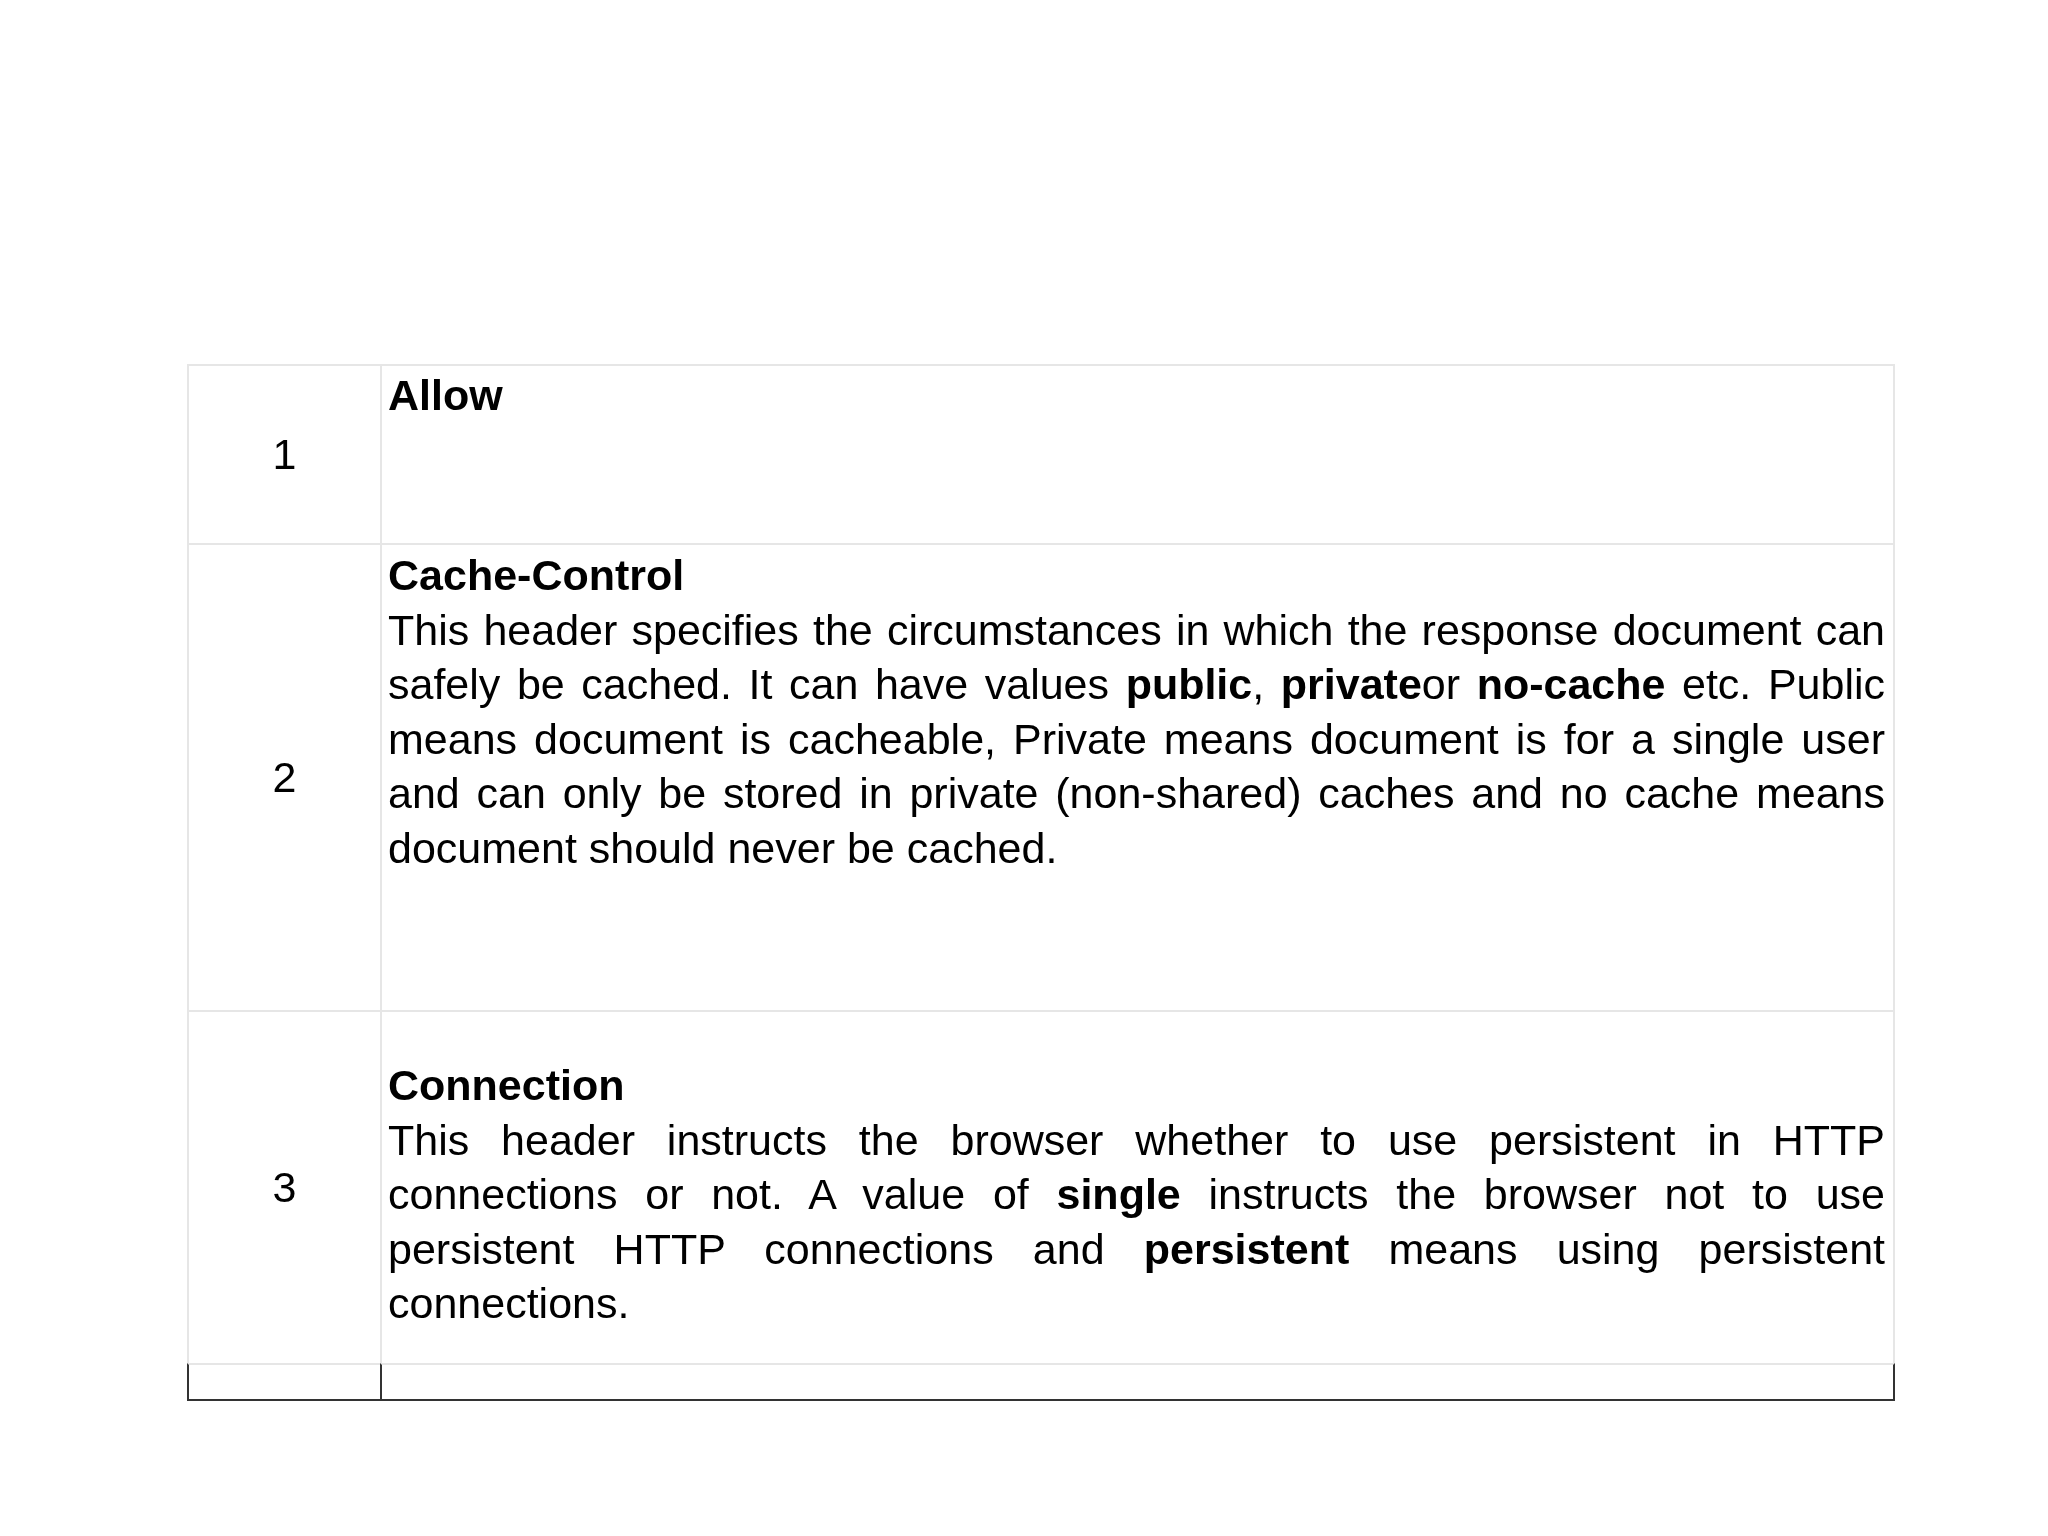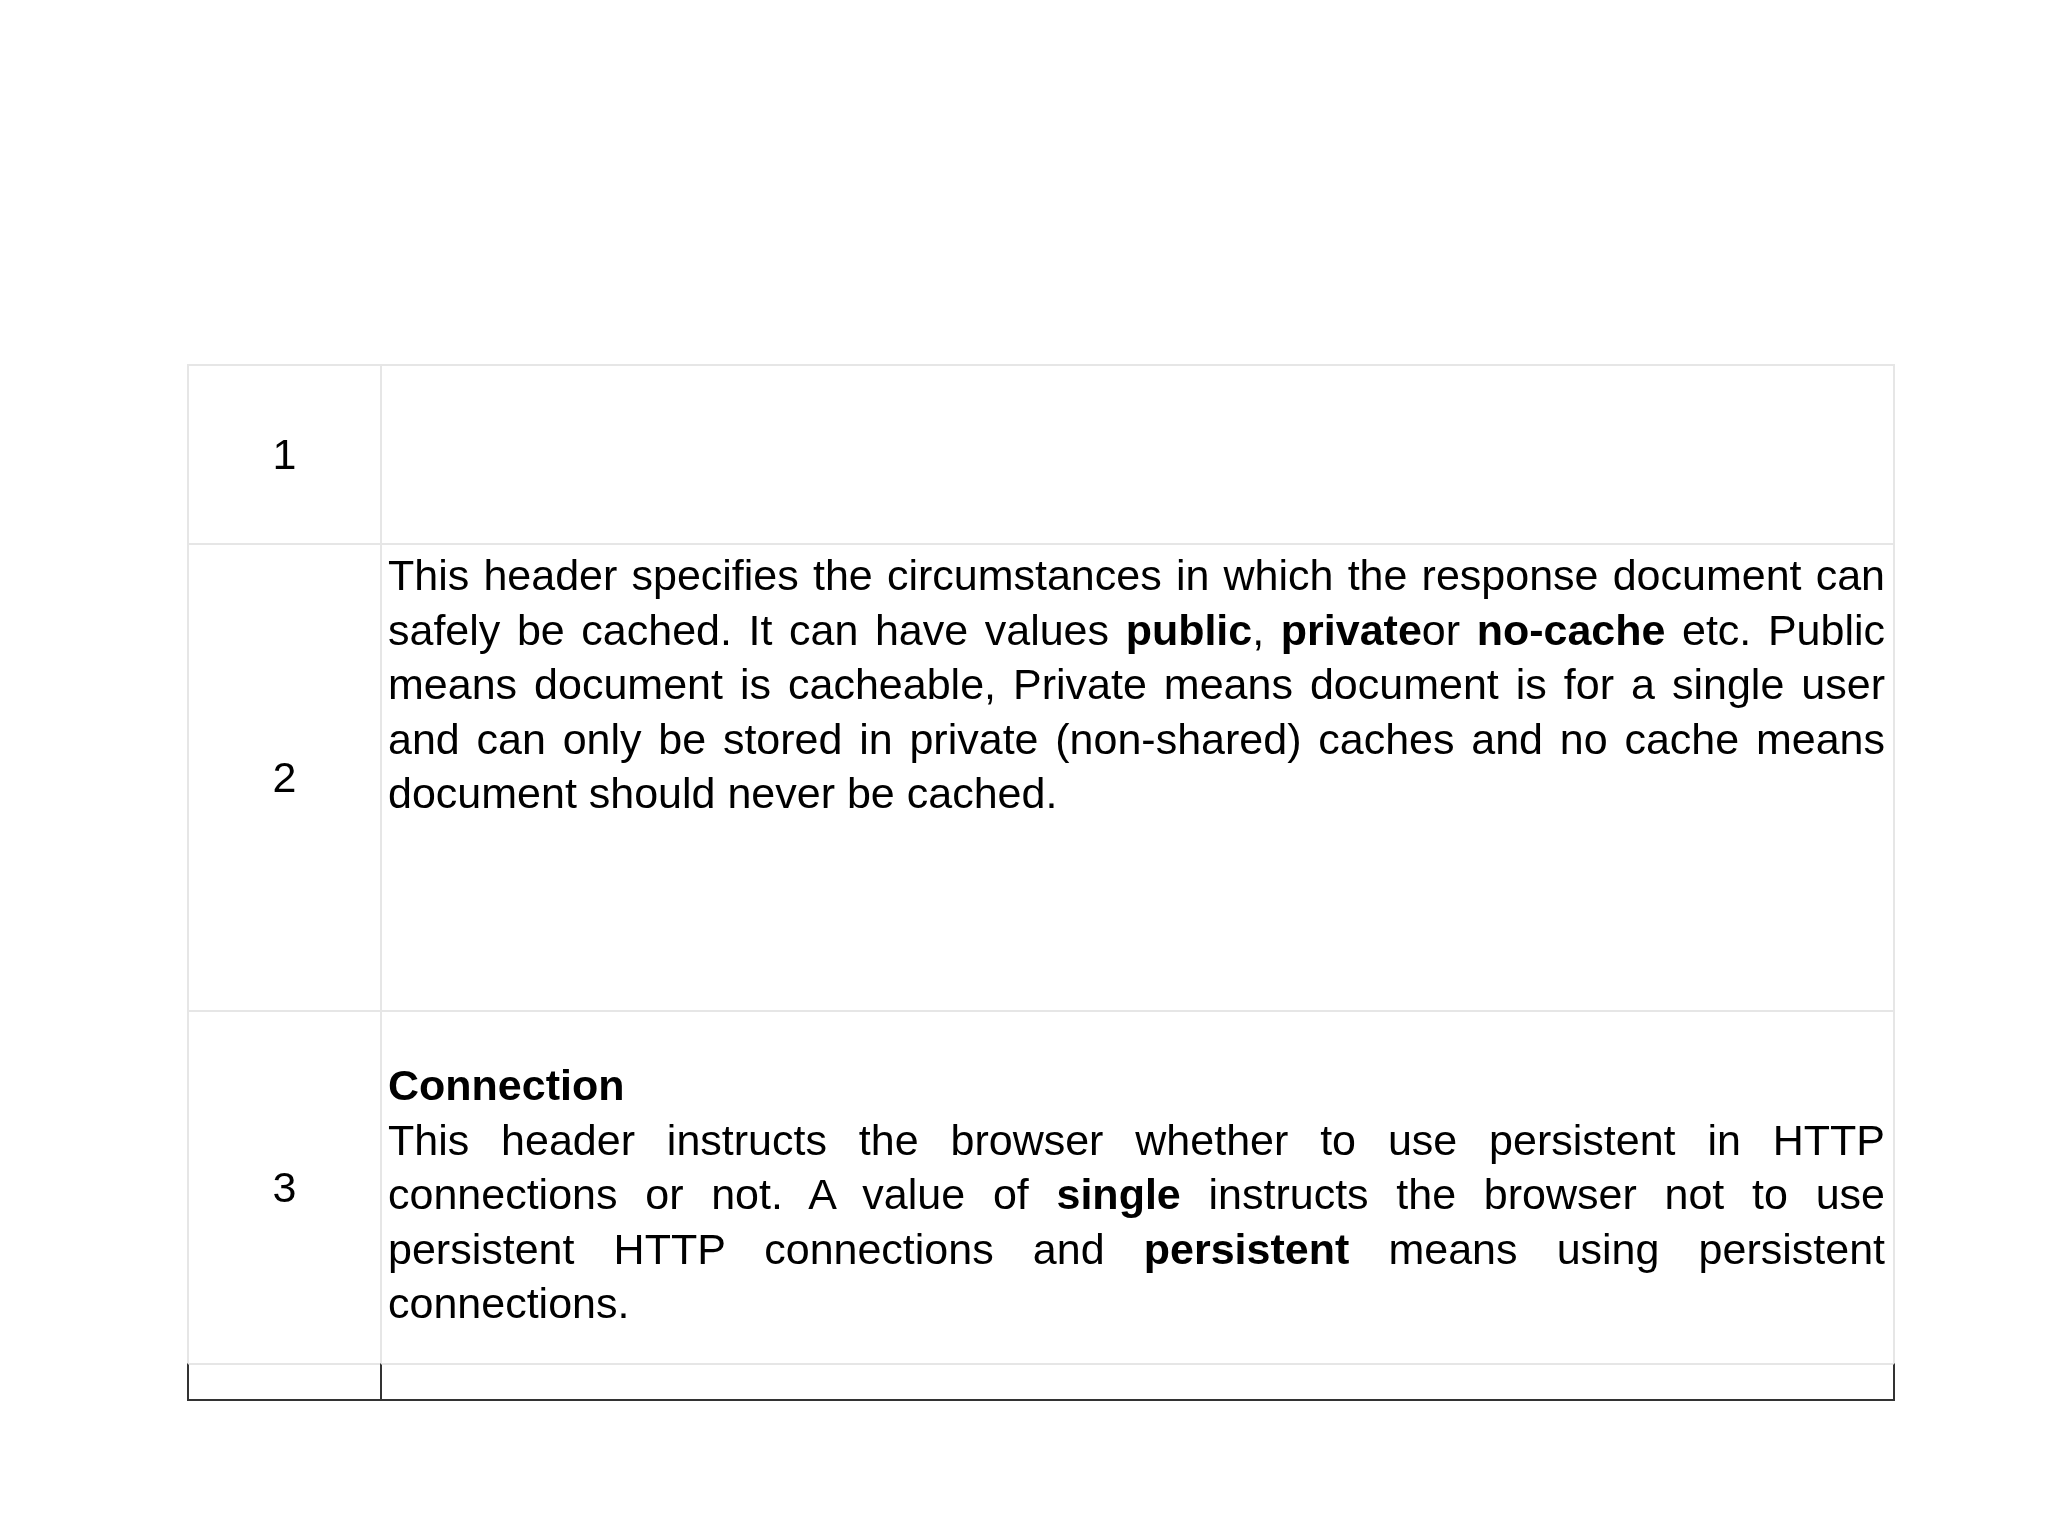--- a/index.html
+++ b/index.html
@@ -33,28 +33,30 @@
 </head>
 <body>
 
 <div class="tbl">
 
   <div class="row r1">
     <div class="num-cell">
       <span>1</span>
     </div>
     <div class="desc-cell">
+      <span class="name">Allow</span>
     </div>
   </div>
 
   <div class="row r2">
     <div class="num-cell">
       <span>2</span>
     </div>
     <div class="desc-cell">
+      <span class="name">Cache-Control</span>
       <span class="body"><span>This header specifies the circumstances in which the response document can safely be cached. It can have values </span><b>public</b><span>, </span><b>private</b><span>or </span><b>no-cache</b><span> etc. Public means document is cacheable, Private means document is for a single user and can only be stored in private (non-shared) caches and no cache means document should never be cached.</span></span>
     </div>
   </div>
 
   <div class="row r3">
     <div class="num-cell">
       <span>3</span>
     </div>
     <div class="desc-cell">
       <span class="name">Connection</span>

